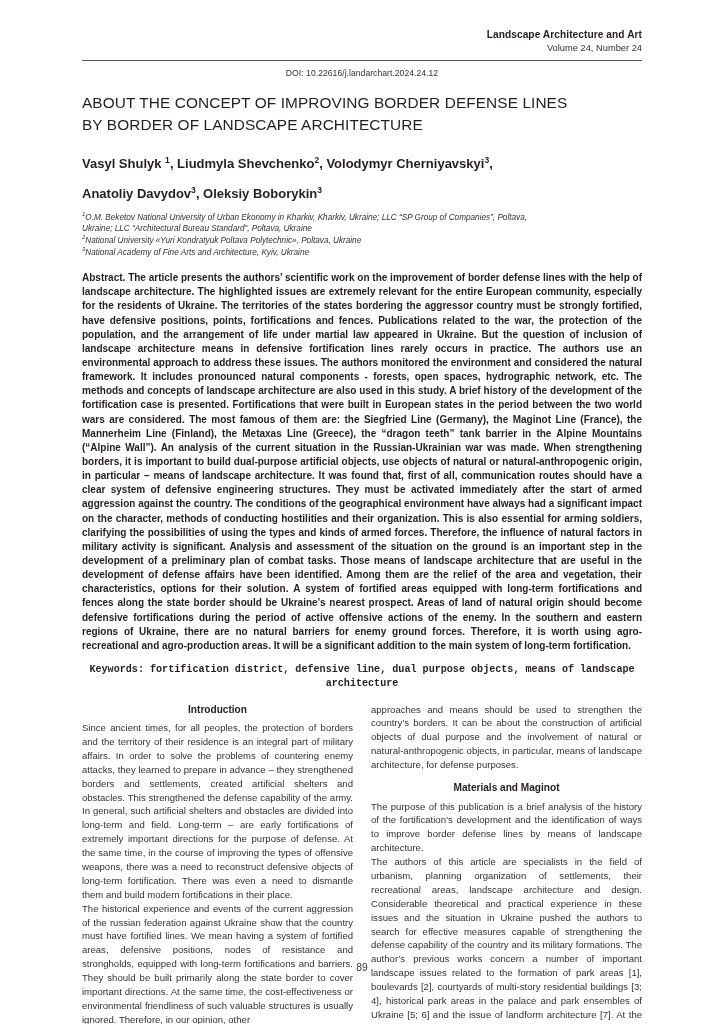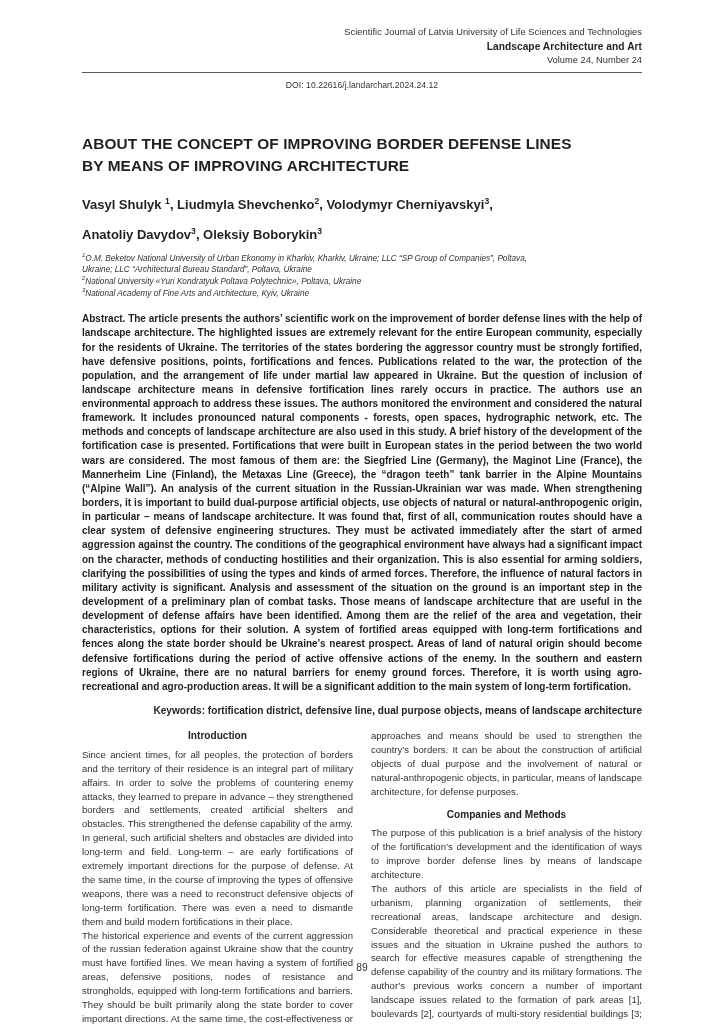--- a/index.html
+++ b/index.html
@@ -54,23 +54,23 @@
   .doi {
     text-align: center;
     font-size: 8.6px;
     color: #333031;
     margin-top: 7px;
     letter-spacing: 0.004em;
   }
 
   
   .article-title {
-    margin-top: 43px;
+    margin-top: 14px;
     font-size: 15.4px;
-    font-weight: bold;
+    font-weight: normal;
     line-height: 1.42;
     letter-spacing: 0.006em;
     color: #231f20;
   }
   .article-title .tline { display: block; }
 
   
   .authors {
     margin-top: 21px;
     font-size: 13px;
@@ -102,22 +102,23 @@
     text-align: justify;
     text-justify: inter-word;
     color: #231f20;
     hyphens: none;
   }
   .keywords {
     margin-top: 0px;
     font-size: 10.1px;
     font-weight: bold;
     line-height: 1.415;
-    text-align: right;
-    color: #231f20;
+    text-align: center;
+    color: #231f20;
+    font-family: Liberation Mono, monospace;
   }
 
   
   .body-cols {
     margin-top: 11px;
     display: flex;
     gap: 18px;
     align-items: flex-start;
   }
   .col { width: 271px; }
@@ -153,32 +154,31 @@
     font-size: 10.2px;
     color: #333031;
   }
 </style>
 </head>
 <body>
 
 <div class="page">
 
   <div class="journal-header">
-    <div class="journal-name">Scientific Journal of Latvia University of Life Sciences and Technologies</div>
     <div class="journal-title">Landscape Architecture and Art</div>
     <div class="journal-volume">Volume 24, Number 24</div>
   </div>
 
   <hr class="rule">
 
   <div class="doi">DOI: 10.22616/j.landarchart.2024.24.12</div>
 
   <h1 class="article-title">
     <span class="tline">ABOUT THE CONCEPT OF IMPROVING BORDER DEFENSE LINES</span>
-    <span class="tline">BY MEANS OF IMPROVING ARCHITECTURE</span>
+    <span class="tline">BY BORDER OF LANDSCAPE ARCHITECTURE</span>
   </h1>
 
   <div class="authors">
     <span class="aline"><span>Vasyl Shulyk </span><sup>1</sup><span>, Liudmyla Shevchenko</span><sup>2</sup><span>, Volodymyr Cherniyavskyi</span><sup>3</sup><span>,</span></span>
     <span class="aline"><span>Anatoliy Davydov</span><sup>3</sup><span>, Oleksiy Boborykin</span><sup>3</sup></span>
   </div>
 
   <div class="affiliations">
     <span class="afline"><sup>1</sup><span>O.M. Beketov National University of Urban Ekonomy in Kharkiv, Kharkiv, Ukraine; LLC “SP Group of Companies”, Poltava,</span></span>
     <span class="afline">Ukraine; LLC “Architectural Bureau Standard”, Poltava, Ukraine</span>
@@ -192,21 +192,21 @@
   <div class="body-cols">
 
     <div class="col">
       <div class="sec-heading">Introduction</div>
       <p class="para">Since ancient times, for all peoples, the protection of borders and the territory of their residence is an integral part of military affairs. In order to solve the problems of countering enemy attacks, they learned to prepare in advance – they strengthened borders and settlements, created artificial shelters and obstacles. This strengthened the defense capability of the army. In general, such artificial shelters and obstacles are divided into long-term and field. Long-term – are early fortifications of extremely important directions for the purpose of defense. At the same time, in the course of improving the types of offensive weapons, there was a need to reconstruct defensive objects of long-term fortification. There was even a need to dismantle them and build modern fortifications in their place.</p>
       <p class="para">The historical experience and events of the current aggression of the russian federation against Ukraine show that the country must have fortified lines. We mean having a system of fortified areas, defensive positions, nodes of resistance and strongholds, equipped with long-term fortifications and barriers. They should be built primarily along the state border to cover important directions. At the same time, the cost-effectiveness or environmental friendliness of such valuable structures is usually ignored. Therefore, in our opinion, other</p>
     </div>
 
     <div class="col">
       <p class="para">approaches and means should be used to strengthen the country’s borders. It can be about the construction of artificial objects of dual purpose and the involvement of natural or natural-anthropogenic objects, in particular, means of landscape architecture, for defense purposes.</p>
-      <div class="sec-heading spaced">Companies and Methods</div>
+      <div class="sec-heading spaced">Materials and Maginot</div>
       <p class="para">The purpose of this publication is a brief analysis of the history of the fortification’s development and the identification of ways to improve border defense lines by means of landscape architecture.</p>
       <p class="para">The authors of this article are specialists in the field of urbanism, planning organization of settlements, their recreational areas, landscape architecture and design. Considerable theoretical and practical experience in these issues and the situation in Ukraine pushed the authors to search for effective measures capable of strengthening the defense capability of the country and its military formations. The author’s previous works concern a number of important landscape issues related to the formation of park areas [1], boulevards [2], courtyards of multi-story residential buildings [3; 4], historical park areas in the palace and park ensembles of Ukraine [5; 6] and the issue of landform architecture [7]. At the same time,</p>
     </div>
 
   </div>
 
 </div>
 
 <div class="page-number">89</div>
 

